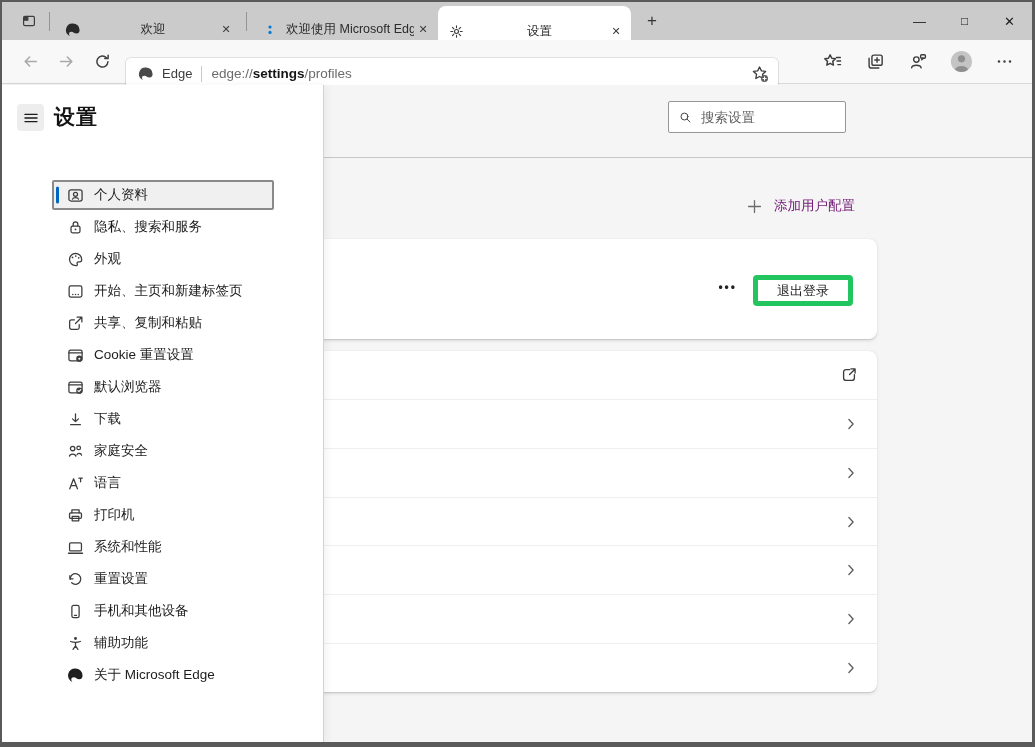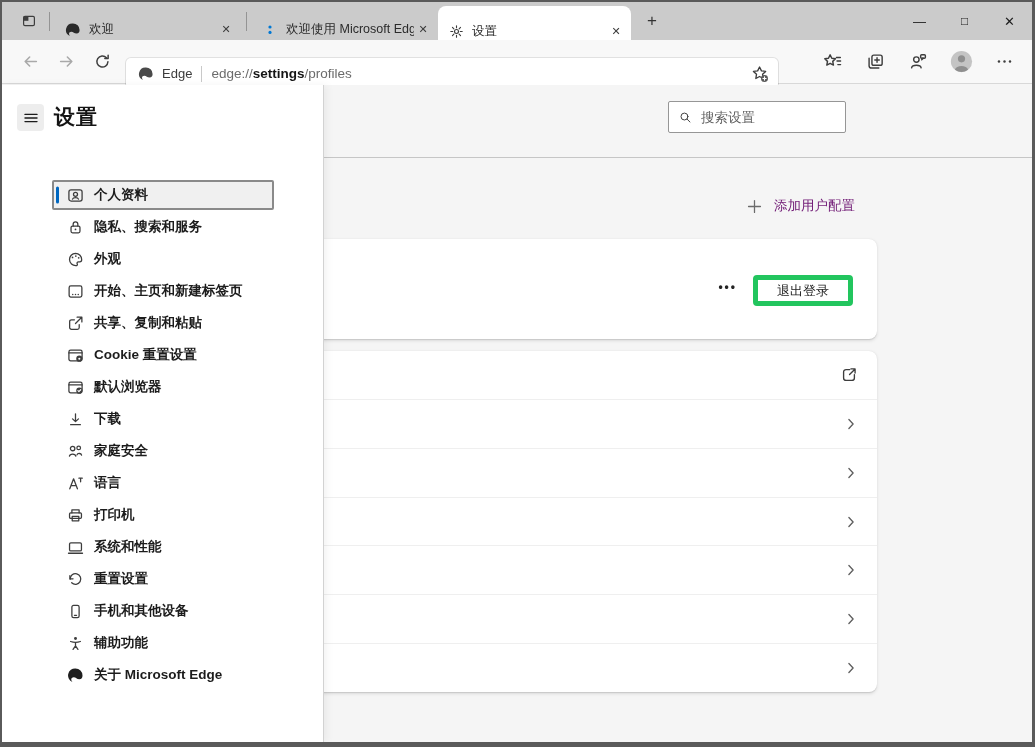--- a/index.html
+++ b/index.html
@@ -8,21 +8,21 @@
   .window{ position:relative; width:1035px; height:747px; background:#f5f5f5;
     border:2px solid #5a5a5a; border-right-width:3px; border-bottom-width:5px; overflow:hidden; }
 
   
   .titlebar{ position:absolute; left:0; right:0; top:0; height:38px; background:#cbcbcb;
     display:flex; align-items:center; }
   .tab-actions-btn{ margin-left:12px; width:30px; height:26px; display:flex; align-items:center;
     justify-content:center; border-radius:4px; }
   .tab-sep{ width:1px; height:19px; background:#949494; margin:0 5px; }
   .tab{ height:38px; display:flex; align-items:center; padding:17px 6px 0 10px; width:186px;
-    font-size:12.5px; color:#2b2b2b; }
+    font-size:12.5px; color:#2b2b2b;text-align:center; }
   .tab .tab-title{ flex:1; overflow:hidden; white-space:nowrap; margin-left:8px; }
   .tab .tab-close{ width:18px; height:18px; display:flex; align-items:center; justify-content:center;
     font-size:11px; color:#3c3c3c; border-radius:3px; }
   .tab.active{ height:34px; align-self:flex-end; background:#ffffff; border-radius:8px 8px 0 0; width:193px; }
   .favicon{ width:16px; height:16px; flex:none; display:flex; align-items:center; justify-content:center; }
   .new-tab-btn{ width:28px; height:28px; margin-left:7px; display:flex; align-items:center;
     justify-content:center; font-size:17px; color:#333; }
   .titlebar-spacer{ flex:1; }
   .win-btn{ width:45px; height:38px; display:flex; align-items:center; justify-content:center;
     color:#1b1b1b; }
@@ -70,21 +70,21 @@
   
   .sidebar{ position:absolute; left:0; top:0; bottom:0; width:322px; background:#ffffff;
     border-right:1px solid #d2d2d2; box-shadow:3px 0 8px rgba(0,0,0,0.05); }
   .hamburger-btn{ position:absolute; left:15px; top:19px; width:27px; height:27px; background:#ededed;
     border-radius:4px; display:flex; align-items:center; justify-content:center; }
   .settings-title{ position:absolute; left:52px; top:18px; font-size:21px; font-weight:bold;
     color:#141414; letter-spacing:1px; }
   .nav-list{ position:absolute; left:0; right:0; top:95px; list-style:none; }
   .nav-item{ position:relative; height:30px; margin:0 49px 2px 50px; display:flex; align-items:center;
     gap:10px; padding-left:13px; font-size:13.5px; color:#1c1c1c; border:2px solid transparent;
-    border-radius:2px; white-space:nowrap;font-weight:bold; }
+    border-radius:2px; white-space:nowrap; }
   .nav-item.selected{ background:#f0f0f0; border-color:#8a8a8a; }
   .nav-item.selected::before{ content:""; position:absolute; left:2px; top:50%; transform:translateY(-50%);
     width:3px; height:17px; background:#0067c0; border-radius:2px; }
   .nav-icon{ width:17px; height:17px; flex:none; display:flex; align-items:center; justify-content:center; }
 
   svg{ display:block; }
   .stk{ fill:none; stroke:#3d3d3d; stroke-width:1.2; stroke-linecap:round; stroke-linejoin:round; }
 </style>
 </head>
 <body>

